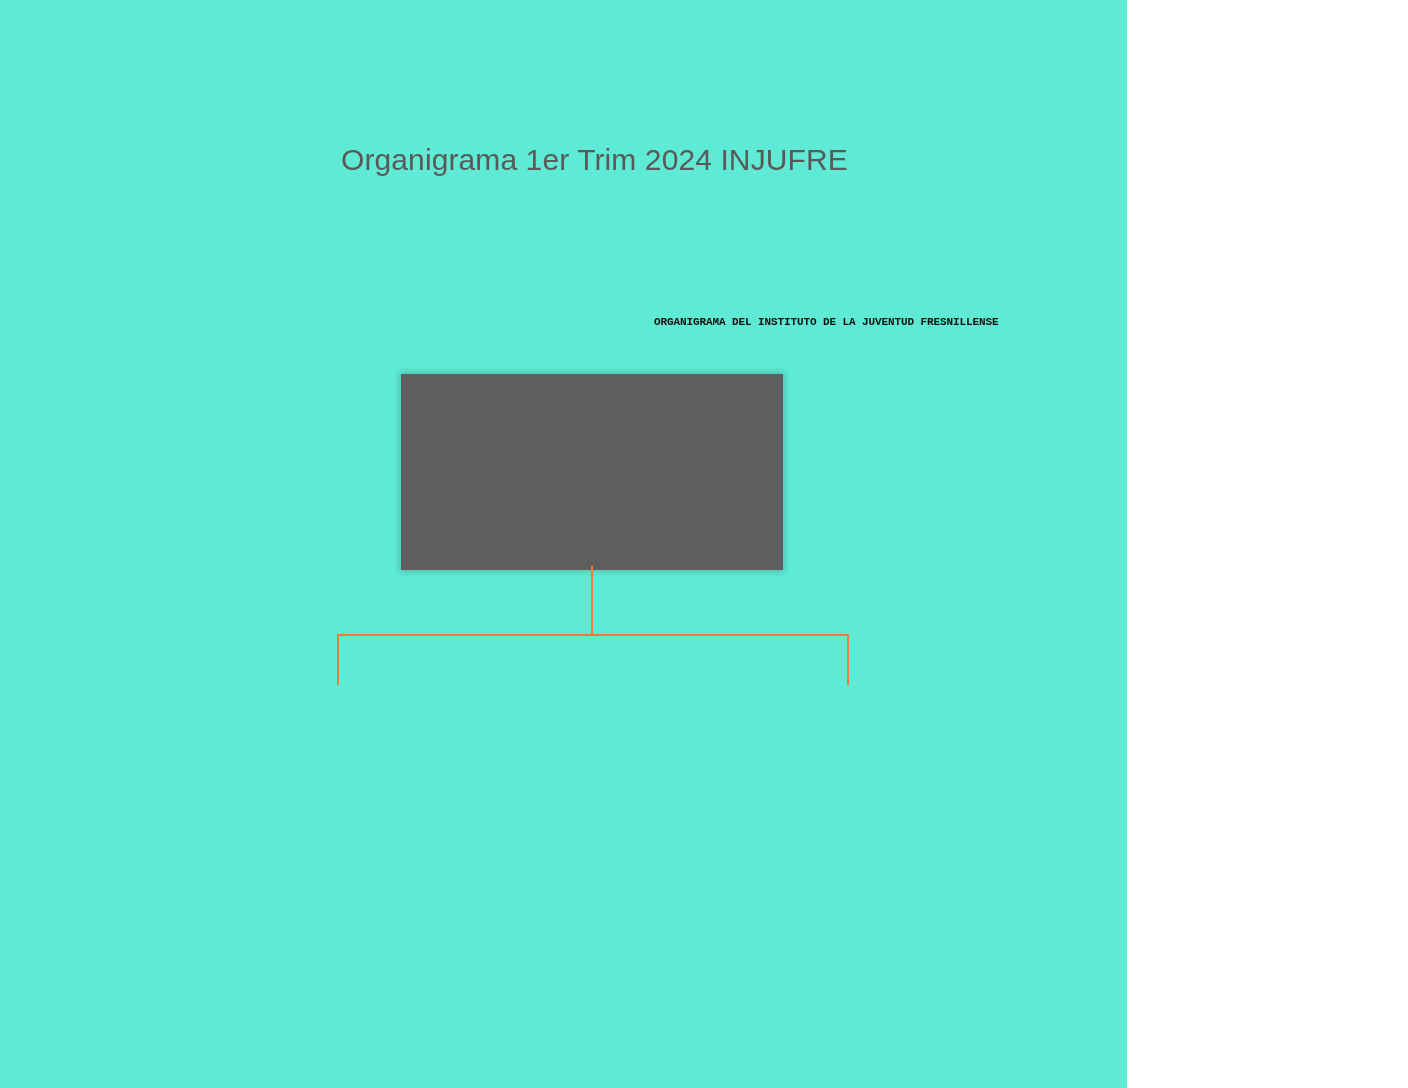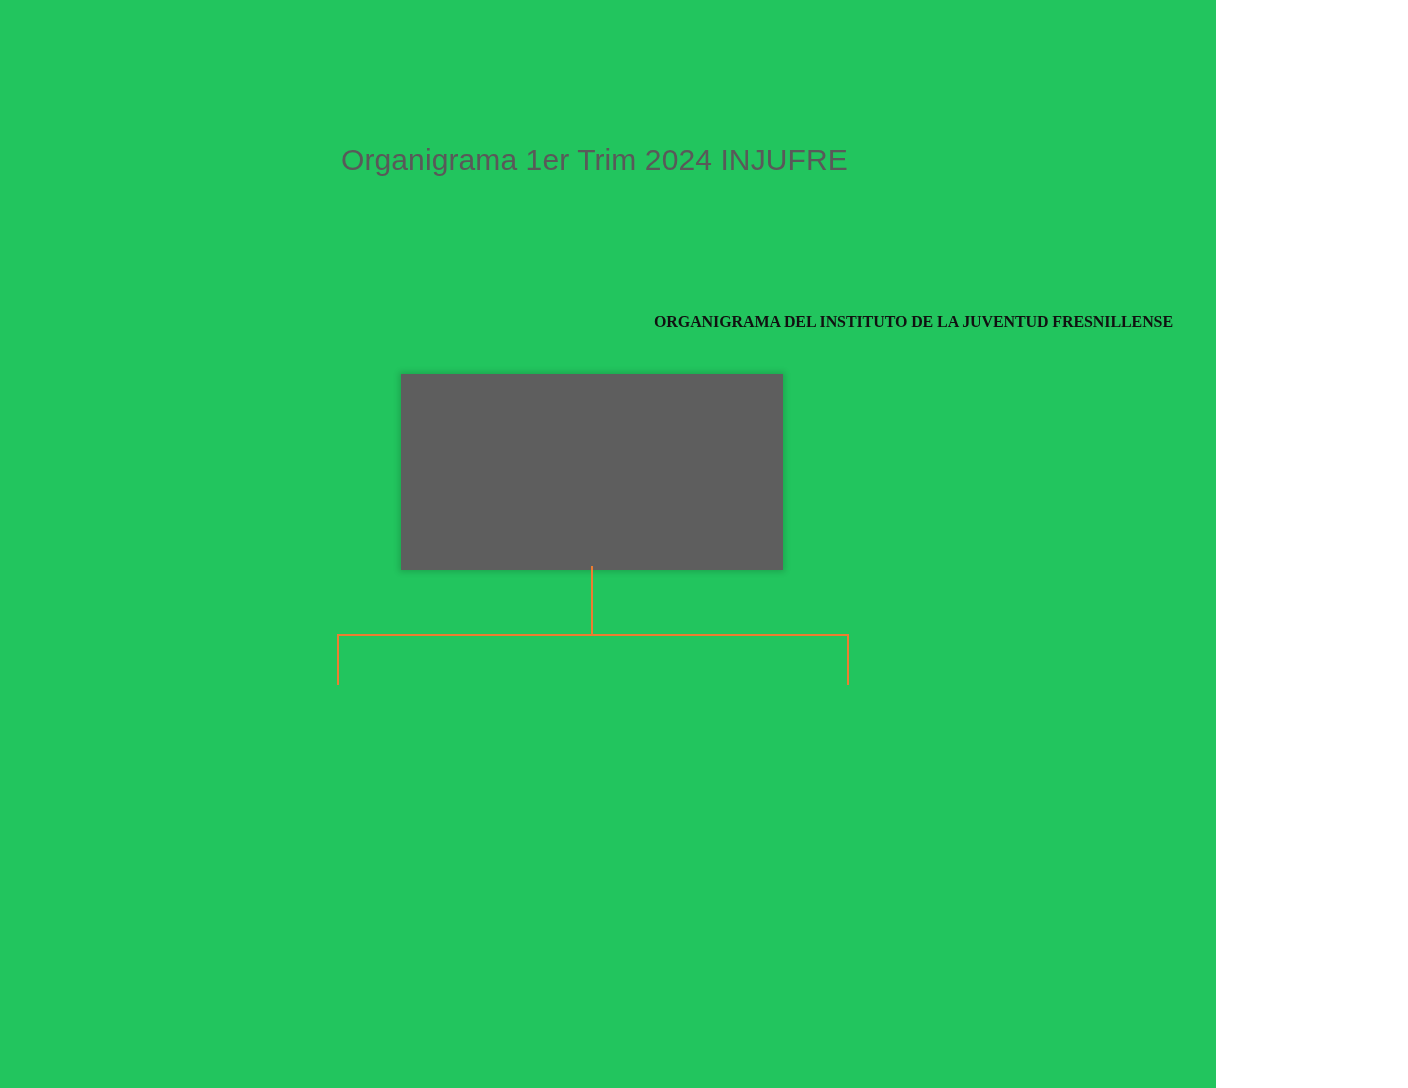--- a/index.html
+++ b/index.html
@@ -12,47 +12,47 @@
     height: 1088px;
     position: relative;
     font-family: "Liberation Sans", sans-serif;
     overflow: hidden;
   }
 
   #page {
     position: absolute;
     left: 0;
     top: 0;
-    width: 1216px;
+    width: 1127px;
     height: 1088px;
-    background: #22c55e;
+    background: #5eead4;
   }
 
   
   .doc-title {
     position: absolute;
     left: 341px;
     top: 140px;
     font-size: 30px;
     line-height: 40px;
     color: #595959;
     font-family: "Liberation Sans", sans-serif;
     letter-spacing: 0.1px;
     white-space: nowrap;
   }
 
   
   .chart-heading {
     position: absolute;
     left: 654px;
     top: 312px;
-    font-size: 16px;
+    font-size: 11px;
     line-height: 20px;
     color: #111111;
-    font-family: Liberation Serif, serif;
+    font-family: Liberation Mono, monospace;
     font-weight: 600;
     letter-spacing: -0.1px;
     white-space: nowrap;
   }
 
   
   .org-root {
     position: absolute;
     left: 401px;
     top: 374px;

